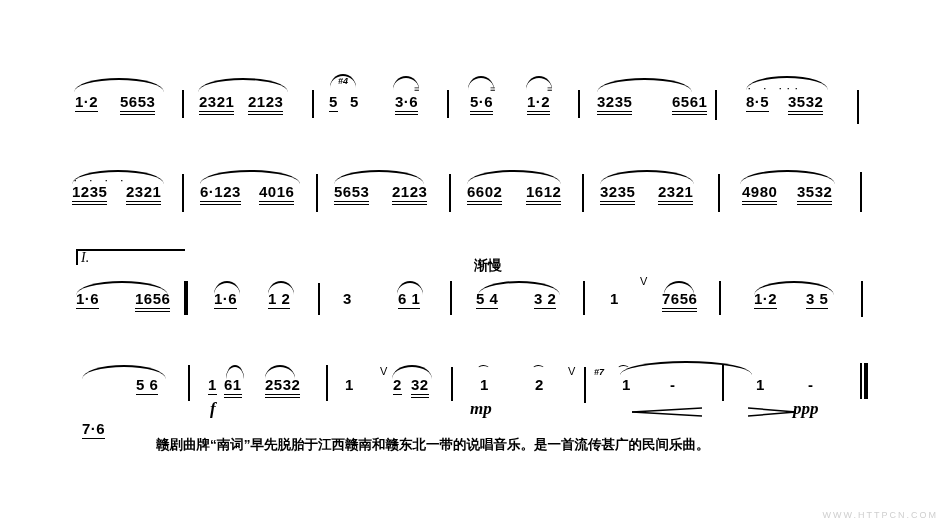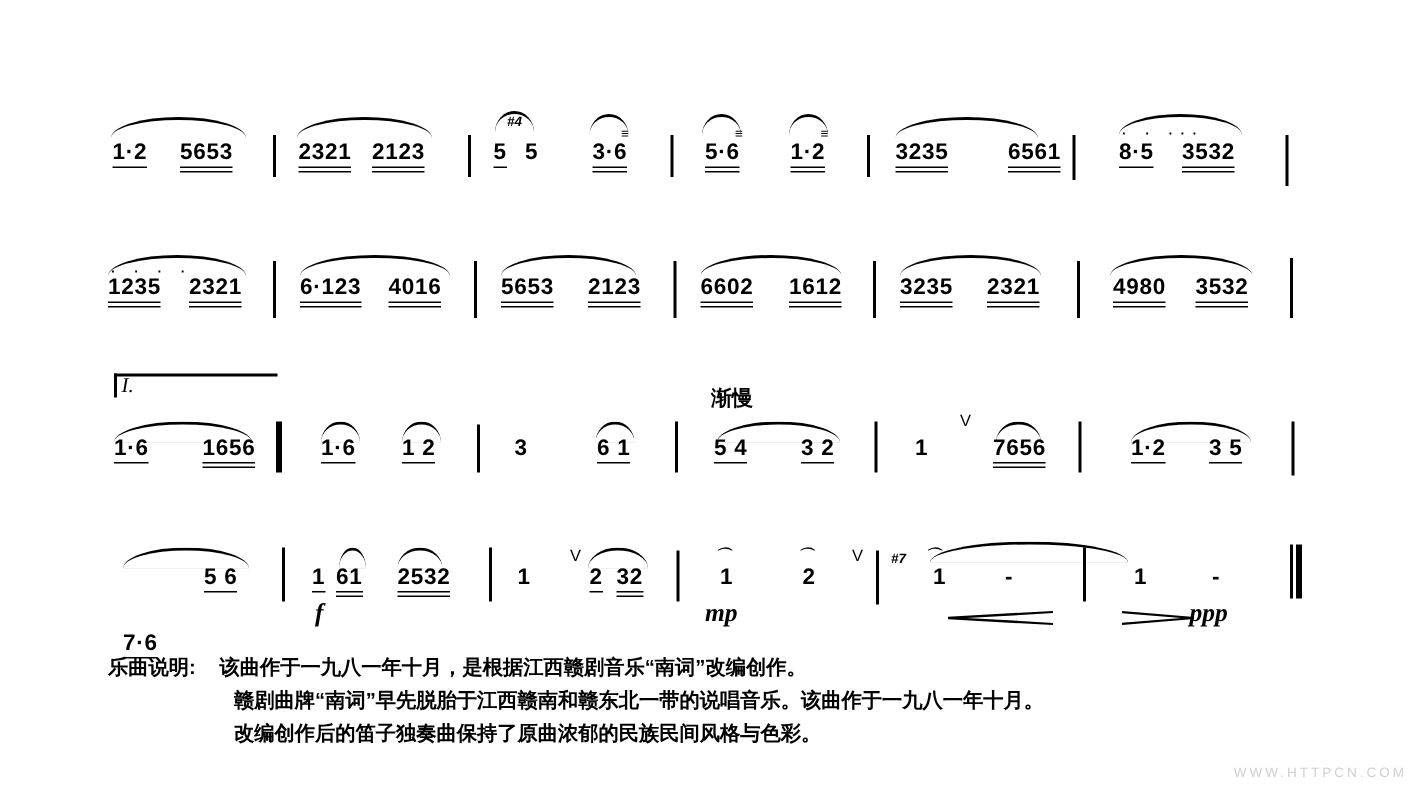--- a/index.html
+++ b/index.html
@@ -190,23 +190,18 @@
   <svg class="hairpin" style="left:748px;top:52px;" width="50" height="10">
     <line x1="0" y1="1" x2="48" y2="5" stroke="#000" stroke-width="1.5"></line>
     <line x1="0" y1="9" x2="48" y2="5" stroke="#000" stroke-width="1.5"></line>
   </svg>
   <span class="dyn" style="left:793px;top:44px;">ppp</span>
   <div class="bar" style="left:860px;top:8px;height:36px;"></div>
   <div class="bar thick" style="left:864px;top:8px;height:36px;"></div>
 </div>
 
 <div class="notes" style="top:434px;left:72px;">
-  <div class="line">
-    <span>乐曲说明:</span>
-    <span style="padding-left:12px;">该曲作于一九八一年十月，是根据江西赣剧音乐“南词”改编创作。</span>
-  </div>
-  <div class="line indent">赣剧曲牌“南词”早先脱胎于江西赣南和赣东北一带的说唱音乐。该曲作于一九八一年十月。</div>
-  <div class="line indent">改编创作后的笛子独奏曲保持了原曲浓郁的民族民间风格与色彩。</div>
+  <div class="line indent">赣剧曲牌“南词”早先脱胎于江西赣南和赣东北一带的说唱音乐。是一首流传甚广的民间乐曲。</div>
 </div>
 
 <div class="wm">
   <div class="wm-small">WWW.HTTPCN.COM</div>
 </div>
 
 </body></html>

